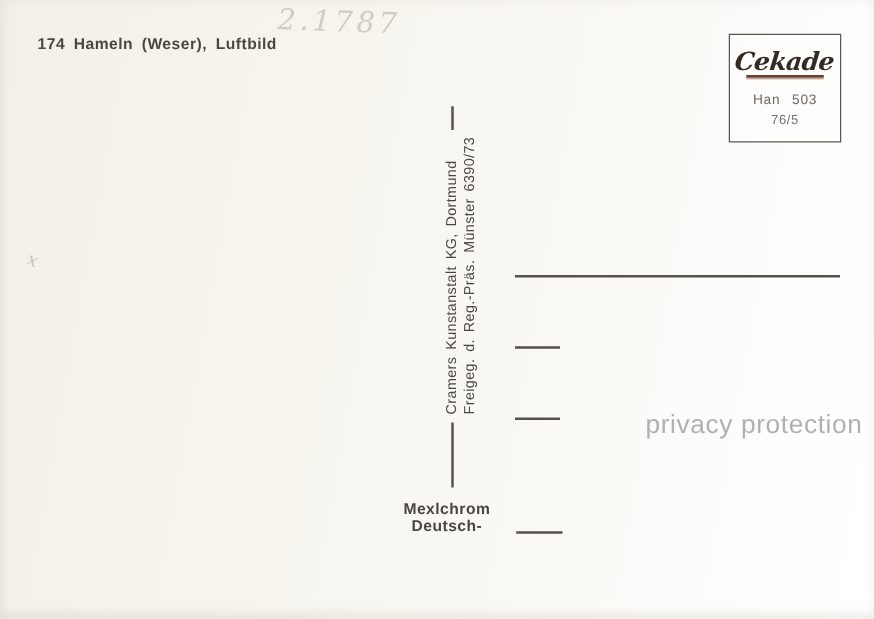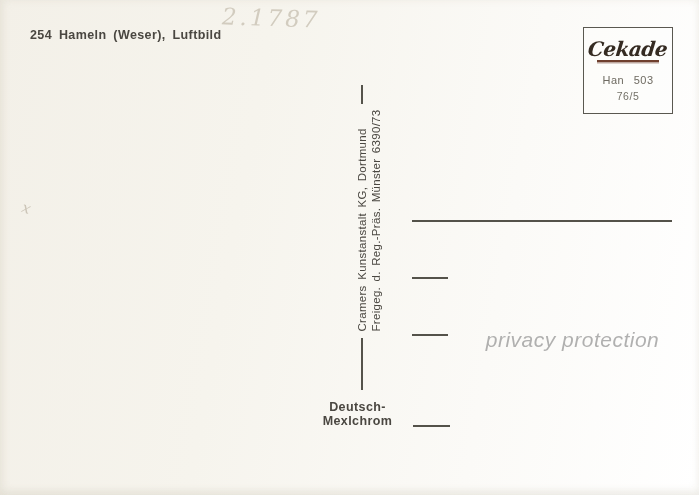--- a/index.html
+++ b/index.html
@@ -74,32 +74,32 @@
     letter-spacing:.4px;line-height:14px;
   }
   
   .addr-line{background:#54524a;height:2px;}
   .addr-1{left:412px;top:220px;width:260px;}
   .addr-2{left:412px;top:277px;width:36px;}
   .addr-3{left:412px;top:334px;width:36px;}
   .addr-4{left:413px;top:425px;width:37px;}
   
   .watermark{
-    left:455px;top:333px;width:235px;text-align:center;
+    left:455px;top:333px;width:235px;text-align:right;
     font-size:21px;line-height:14px;color:#8d8d8d;opacity:.68;
-    letter-spacing:.5px;font-weight:400;font-style:italic;
+    letter-spacing:.5px;font-weight:400;
   }
   .watermark .wm2{display:block;margin-top:1px;}
 </style>
 </head>
 <body>
 
 <div class="card">
 
-  <div class="abs caption">254 Hameln (Weser), Luftbild</div>
+  <div class="abs caption">174 Hameln (Weser), Luftbild</div>
 
   <div class="abs pencil-number">2.1787</div>
 
   <div class="abs pencil-mark">x</div>
 
   <div class="abs stamp-box">
     <div class="brand">Cekade</div>
     <div class="brand-underline"></div>
     <div class="stamp-code">Han 503</div>
     <div class="stamp-series">76/5</div>
@@ -108,22 +108,22 @@
   <div class="abs imprint">
     <div class="rule rule-long"></div>
     <div class="imprint-text">
       <div>Cramers Kunstanstalt KG, Dortmund</div>
       <div>Freigeg. d. Reg.-Präs. Münster 6390/73</div>
     </div>
     <div class="rule rule-short"></div>
   </div>
 
   <div class="abs process">
+    <div>Mexlchrom</div>
     <div>Deutsch-</div>
-    <div>Mexlchrom</div>
   </div>
 
   <div class="abs addr-line addr-1"></div>
   <div class="abs addr-line addr-2"></div>
   <div class="abs addr-line addr-3"></div>
   <div class="abs addr-line addr-4"></div>
 
   <div class="abs watermark">
     <span>privacy protection</span>
   </div>

